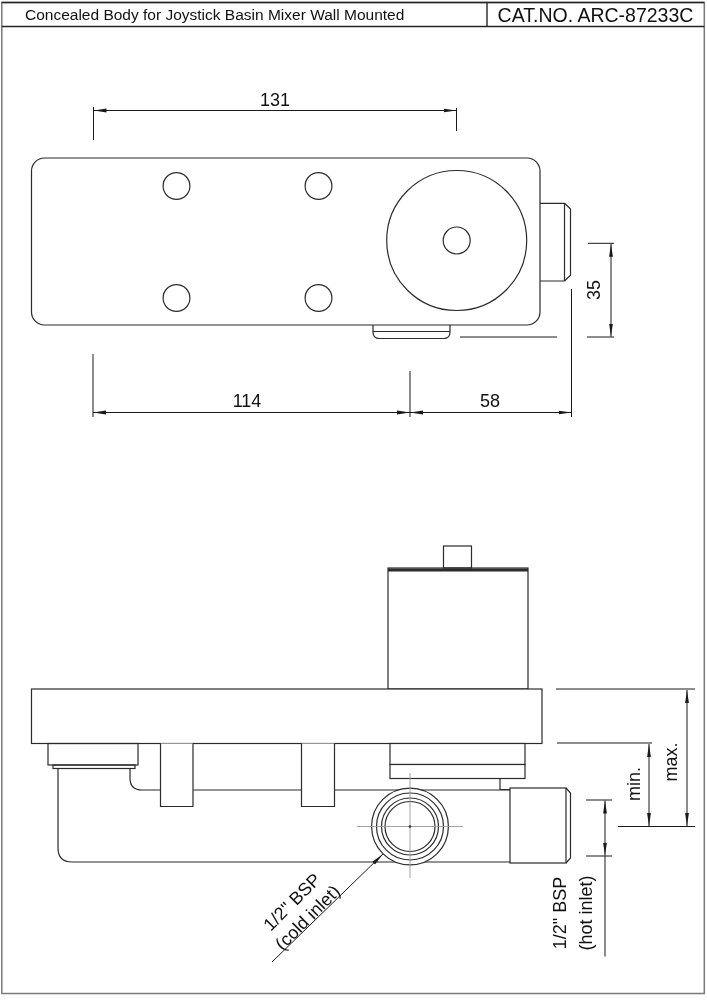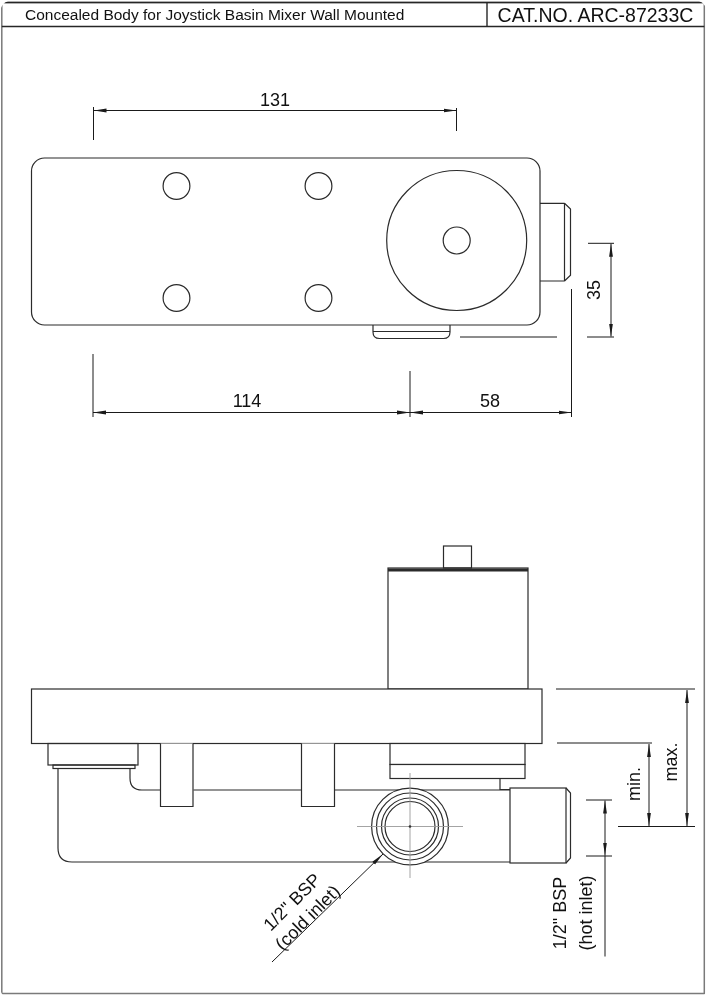--- a/index.html
+++ b/index.html
@@ -1,17 +1,17 @@
 <!DOCTYPE html>
 <html><head>
 <meta charset="utf-8">
 <style>
   html,body{margin:0;padding:0;background:#fff;}
   .page{position:relative;width:707px;height:1000px;background:#fff;overflow:hidden;
-        font-family:"Liberation Sans", sans-serif;border-radius:13px;}
+        font-family:"Liberation Sans", sans-serif;}
   svg{display:block;}
   text{font-family:"Liberation Sans", sans-serif;fill:#111;}
   .t-dim{font-size:18px;}
   .t-title{font-size:15.5px;}
   .t-cat{font-size:19.5px;}
   .ln{stroke:#2b2b2b;stroke-width:1.2;fill:none;}
   .lnw{stroke:#2b2b2b;stroke-width:1.2;fill:#fff;}
   .dim{stroke:#1a1a1a;stroke-width:1;fill:none;}
   .ext{stroke:#1a1a1a;stroke-width:1;fill:none;}
   .thick{stroke:#2b2b2b;stroke-width:2.8;fill:none;}

